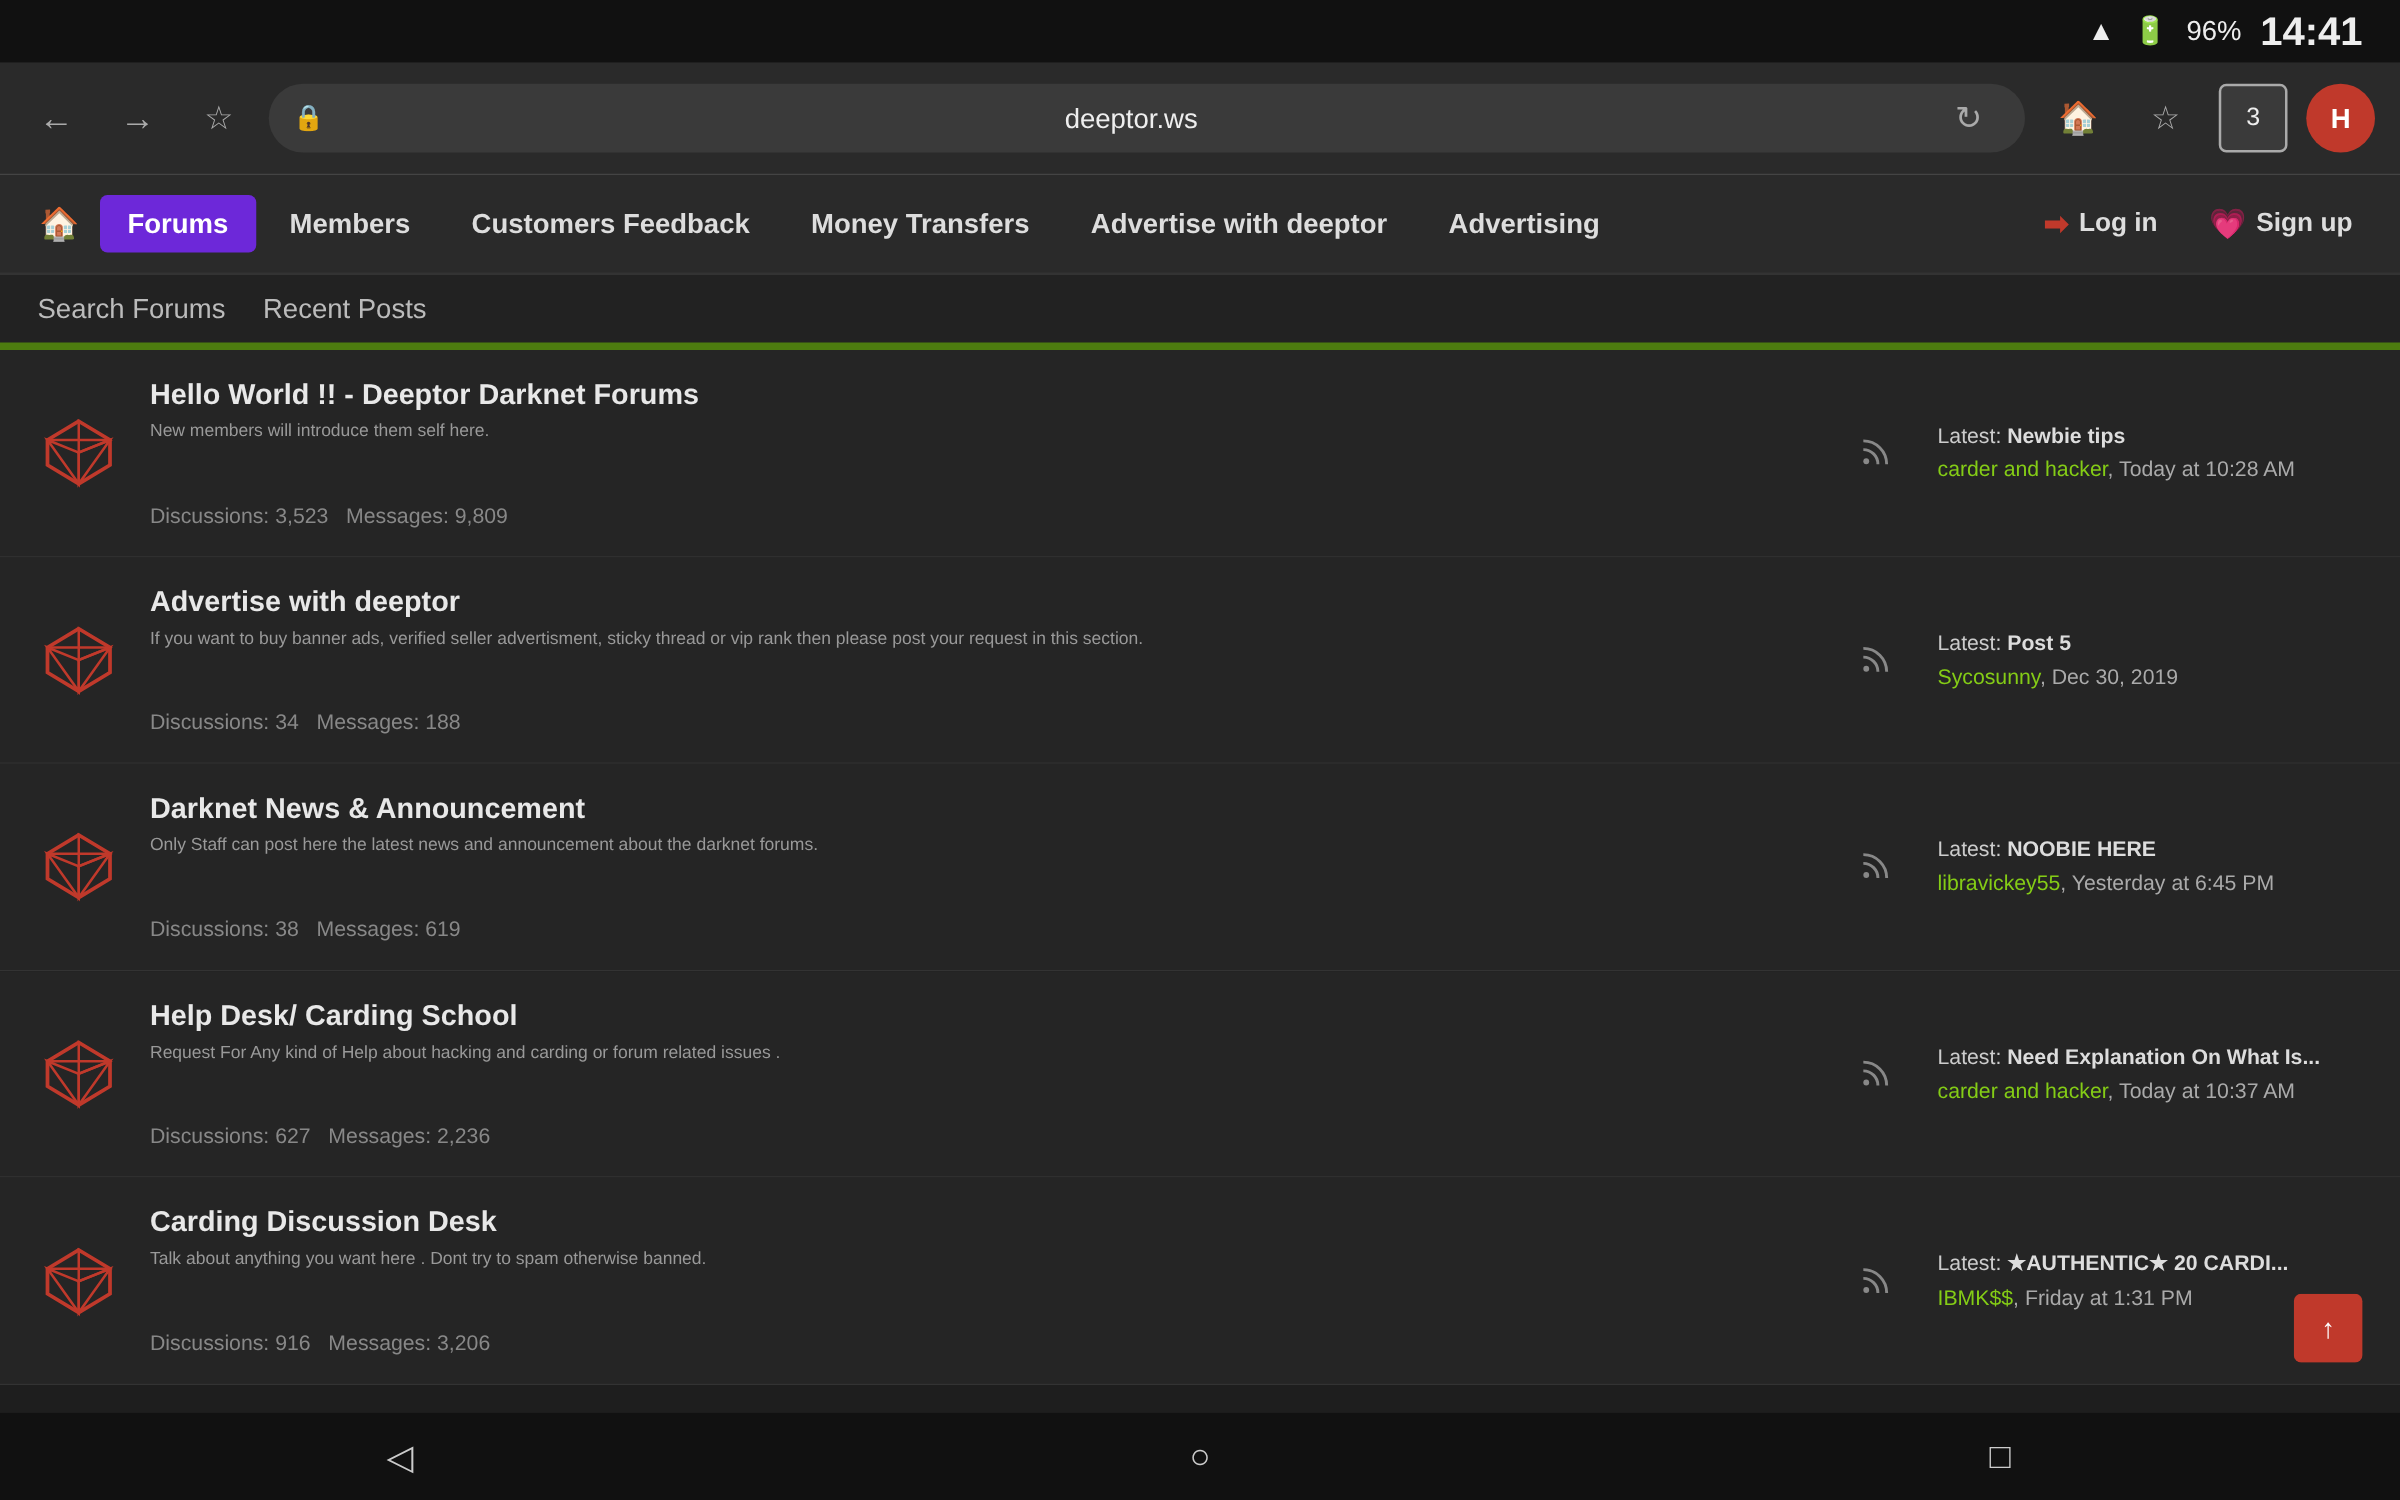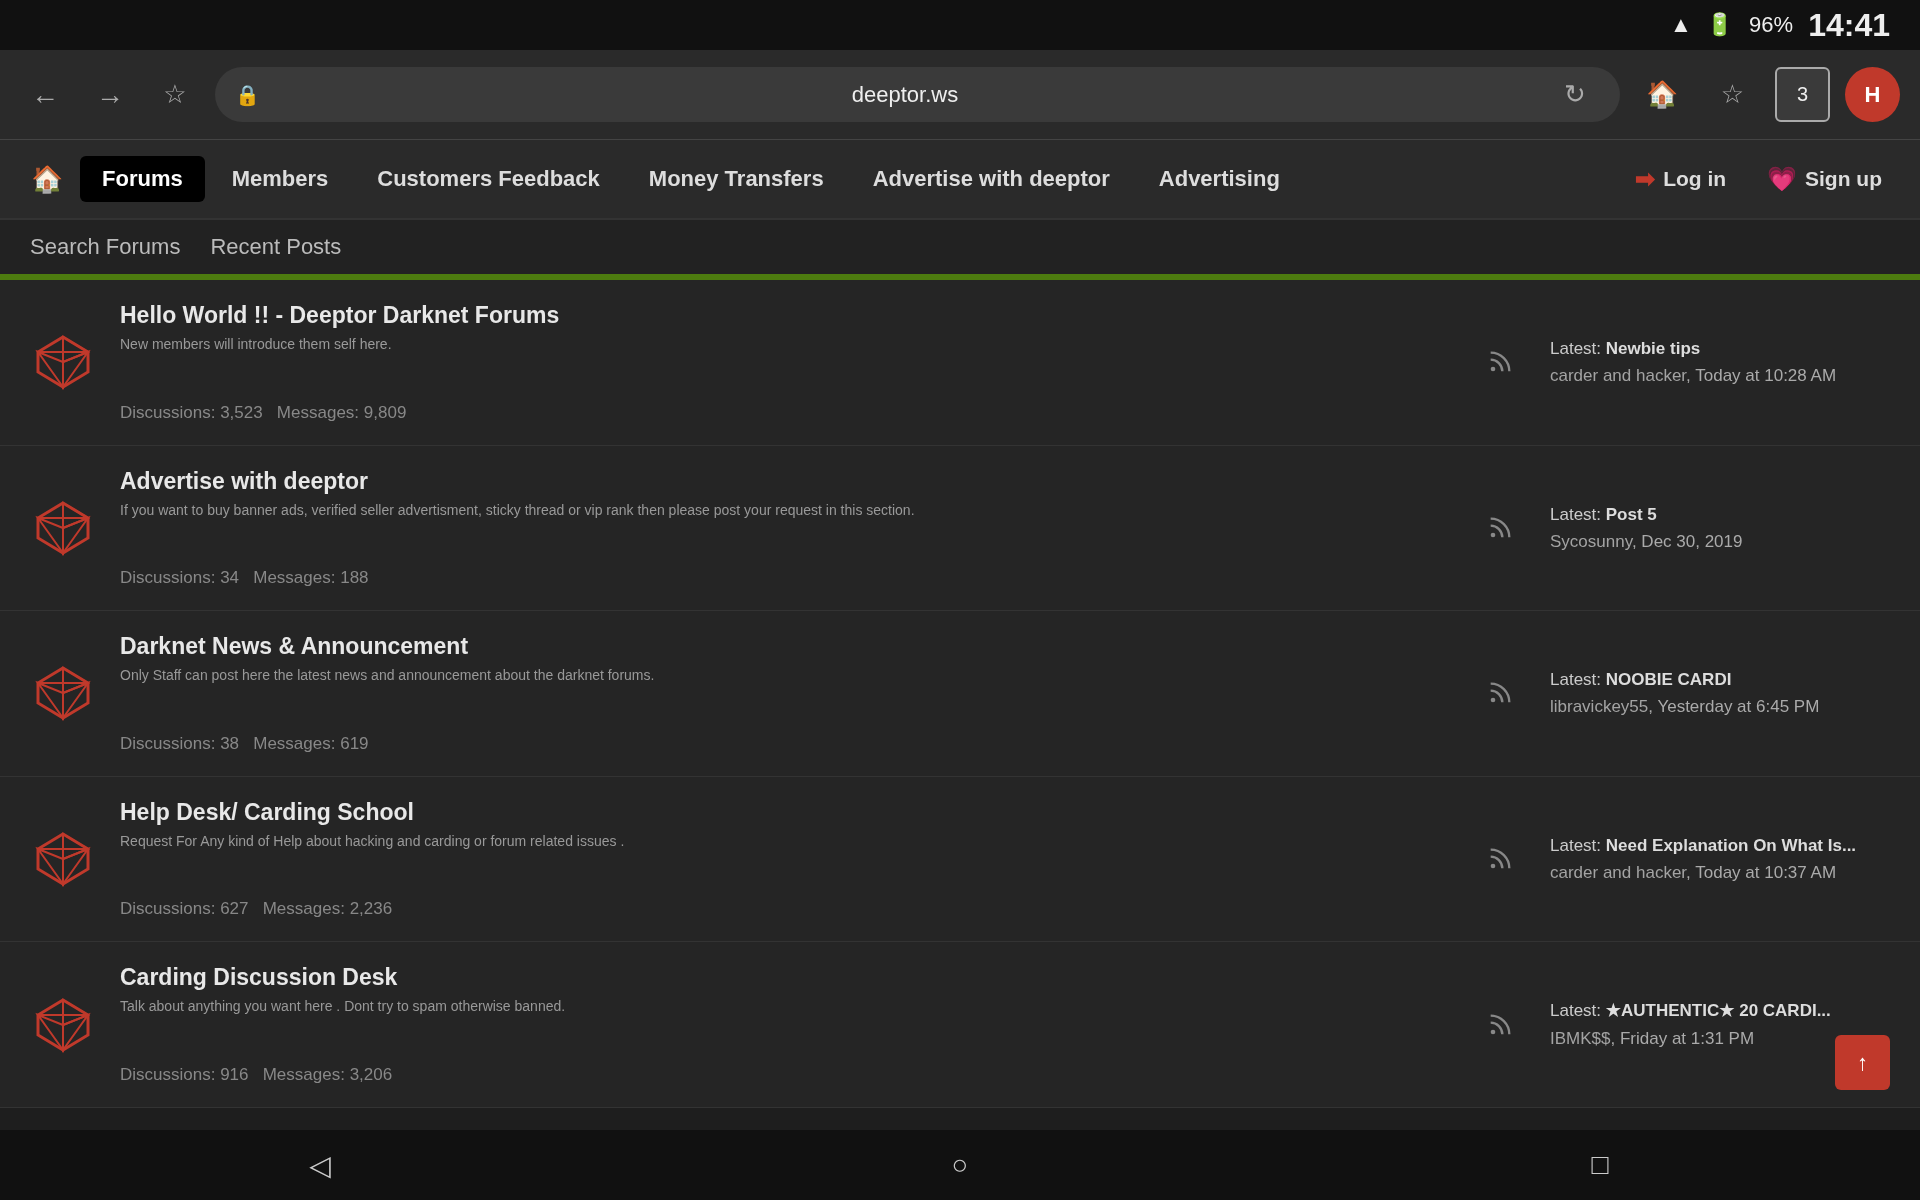--- a/index.html
+++ b/index.html
@@ -104,21 +104,21 @@
     }
     .nav-item {
       padding: 10px 22px;
       font-size: 22px;
       color: #ddd;
       cursor: pointer;
       white-space: nowrap;
       font-weight: bold;
     }
     .nav-item.active {
-      background: #000000;
+      background: #6d28d9;
       border-radius: 6px;
       color: white;
     }
     .nav-spacer { flex: 1; }
     .nav-login, .nav-signup {
       display: flex; align-items: center; gap: 8px;
       padding: 10px 18px;
       font-size: 21px;
       color: #ddd;
       cursor: pointer;
@@ -200,21 +200,21 @@
 
     .forum-latest {
       width: 340px;
       flex-shrink: 0;
       font-size: 17px;
       color: #aaa;
       line-height: 1.6;
     }
     .forum-latest .latest-label { color: #ccc; }
     .forum-latest .latest-title { color: #ddd; font-weight: bold; }
-    .forum-latest .latest-user { color: #a3a3a3; }
+    .forum-latest .latest-user { color: #84cc16; }
 
     
     .scroll-top-btn {
       position: fixed;
       bottom: 110px;
       right: 30px;
       width: 55px; height: 55px;
       background: #c0392b;
       color: white;
       border-radius: 6px;
@@ -373,21 +373,21 @@
       </div>
     </div>
     <div class="forum-rss">
       <svg width="28" height="28" viewBox="0 0 24 24" fill="#888">
           <circle cx="6" cy="18" r="2"></circle>
           <path d="M4 4a16 16 0 0 1 16 16" fill="none" stroke="#888" stroke-width="2"></path>
           <path d="M4 10a10 10 0 0 1 10 10" fill="none" stroke="#888" stroke-width="2"></path>
         </svg>
     </div>
     <div class="forum-latest">
-      <span class="latest-label">Latest: </span><span class="latest-title">NOOBIE CARDI</span><br>
+      <span class="latest-label">Latest: </span><span class="latest-title">NOOBIE HERE</span><br>
       <span class="latest-user">libravickey55</span>, <span>Yesterday at 6:45 PM</span>
     </div>
   </div>
 
   <div class="forum-row">
     <div class="forum-icon">
       <svg class="diamond-icon" viewBox="0 0 60 60" xmlns="http://www.w3.org/2000/svg">
         <polygon points="30,5 55,20 55,40 30,55 5,40 5,20" fill="none" stroke="#c0392b" stroke-width="3"></polygon>
         <polygon points="30,5 55,20 30,30" fill="none" stroke="#c0392b" stroke-width="2"></polygon>
         <polygon points="5,20 30,30 30,55" fill="none" stroke="#c0392b" stroke-width="2"></polygon>

